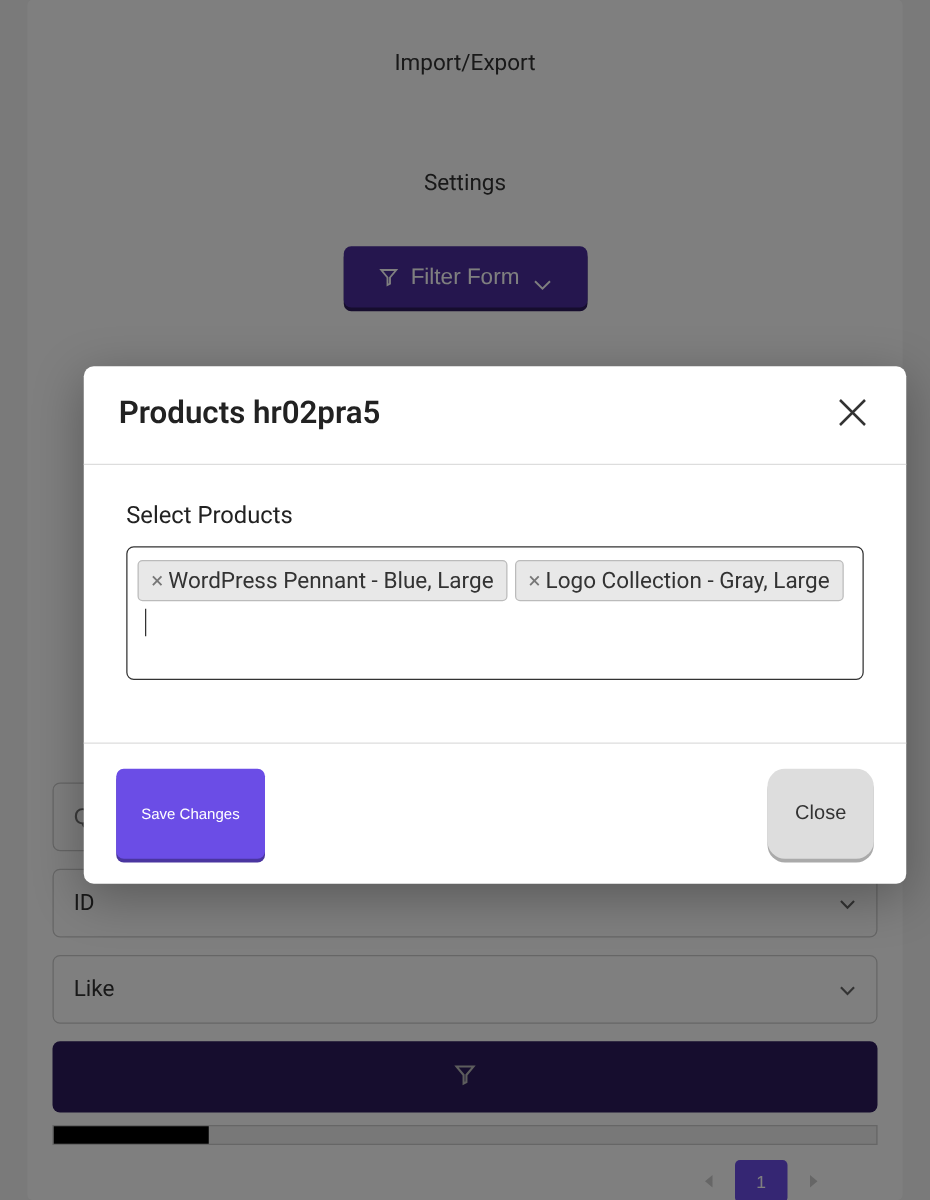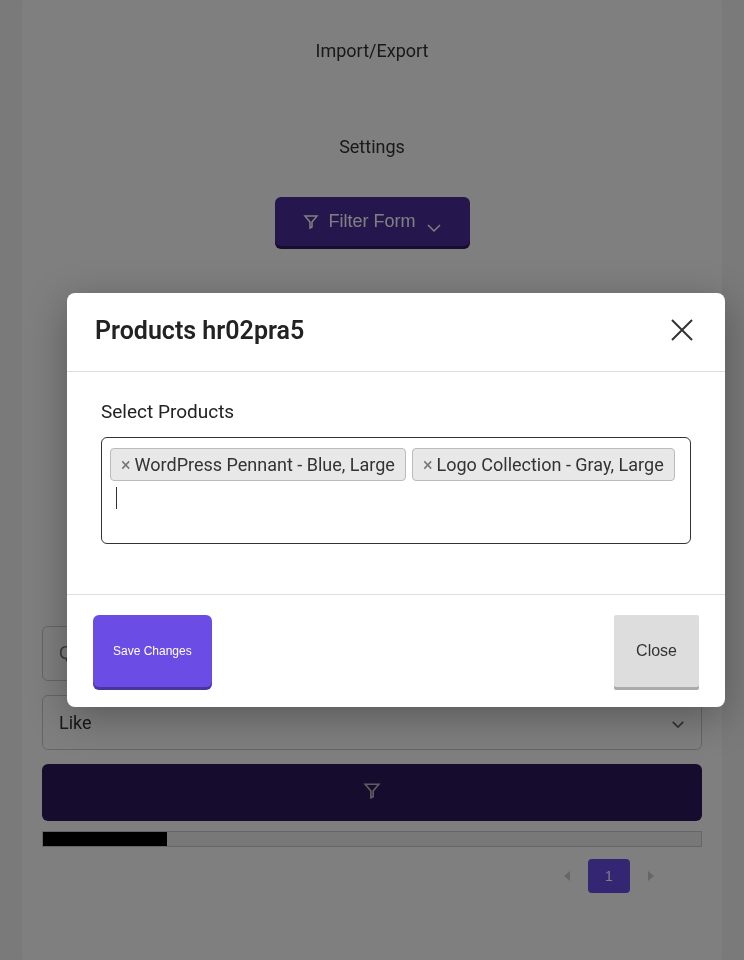--- a/index.html
+++ b/index.html
@@ -230,21 +230,21 @@
       border-radius: 6px;
       font-size: 12px;
       cursor: pointer;
       box-shadow: 0 3px 0 #4a35a0;
     }
     .btn-secondary {
       background: #ddd;
       color: #333;
       border: none;
       padding: 12px 22px;
-      border-radius: 2px;
+      border-radius: 14px;
       font-size: 16px;
       cursor: pointer;
       box-shadow: 0 3px 0 #aaa;
     }
   </style>
 </head>
 <body>
 
 <div class="background">
   <div class="content-wrapper">
@@ -260,20 +260,28 @@
       <span class="chevron-icon">
         <svg viewBox="0 0 16 10" fill="none" stroke="currentColor" stroke-width="1.5">
             <path d="M2 2l6 6 6-6"></path>
           </svg>
       </span>
     </button>
 
     <div class="search-section">
       <input class="search-input" placeholder="Quick Search ..." style="">
       <div class="select-field">
+        <span>ID</span>
+        <span class="select-chevron">
+          <svg width="14" height="10" viewBox="0 0 16 10" fill="none" stroke="#666" stroke-width="2">
+              <path d="M2 2l6 6 6-6"></path>
+            </svg>
+        </span>
+      </div>
+      <div class="select-field">
         <span>Like</span>
         <span class="select-chevron">
           <svg width="14" height="10" viewBox="0 0 16 10" fill="none" stroke="#666" stroke-width="2">
               <path d="M2 2l6 6 6-6"></path>
             </svg>
         </span>
       </div>
       <button class="filter-action-btn">
         <span>
           <svg width="18" height="18" viewBox="0 0 16 16" fill="none" stroke="#bbb" stroke-width="1.5">

